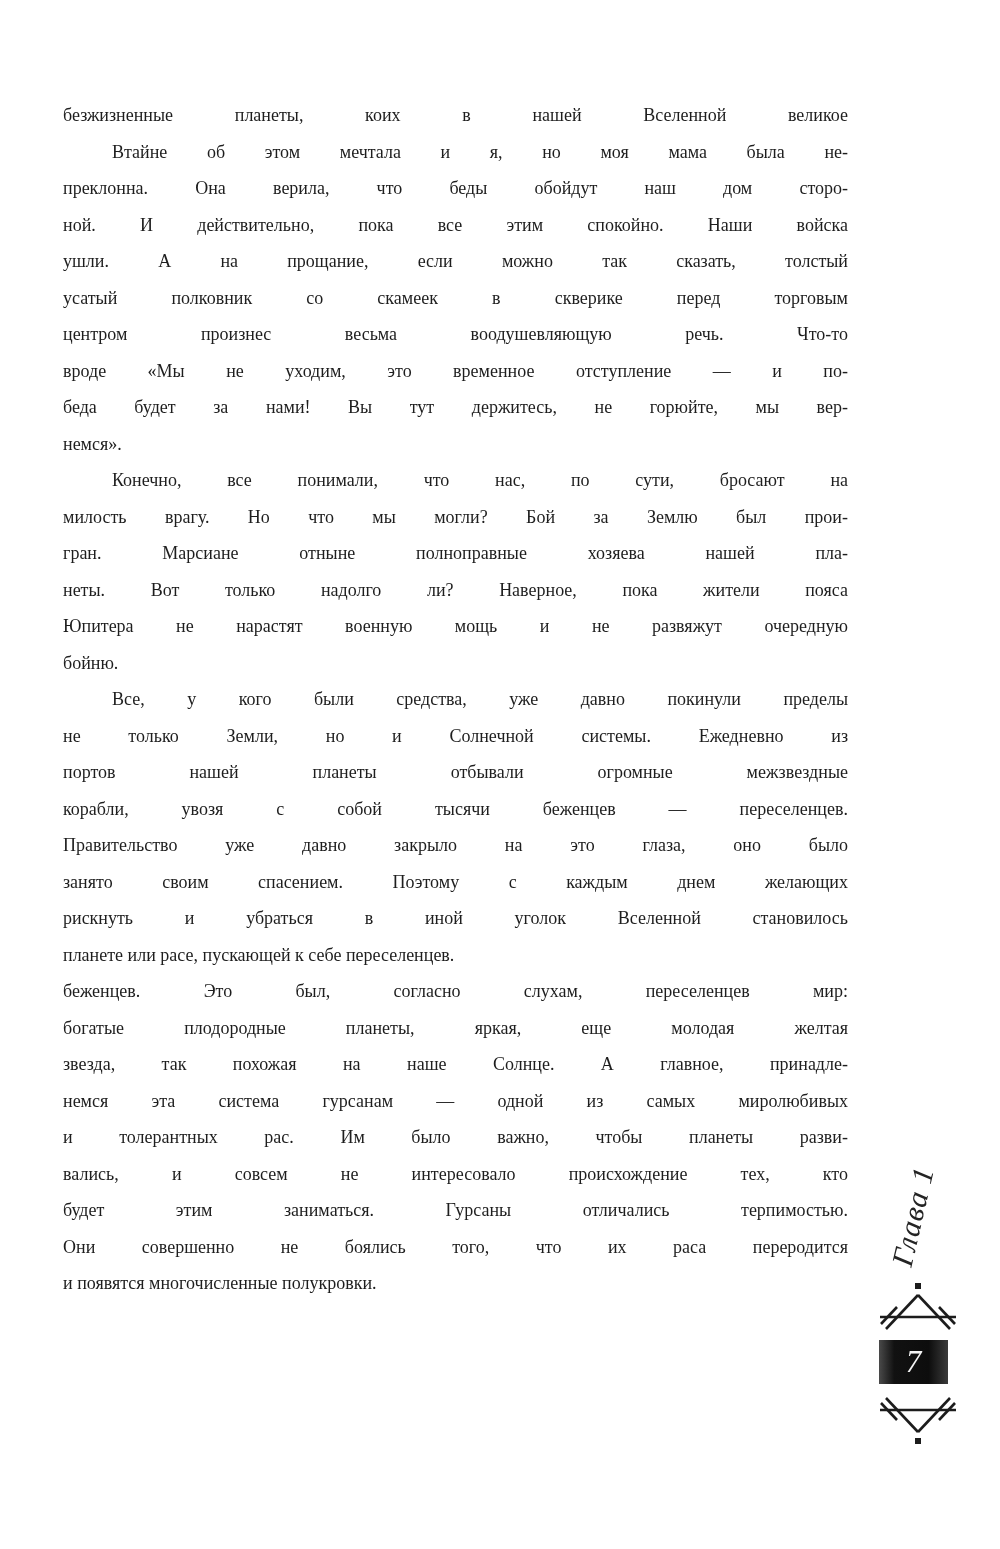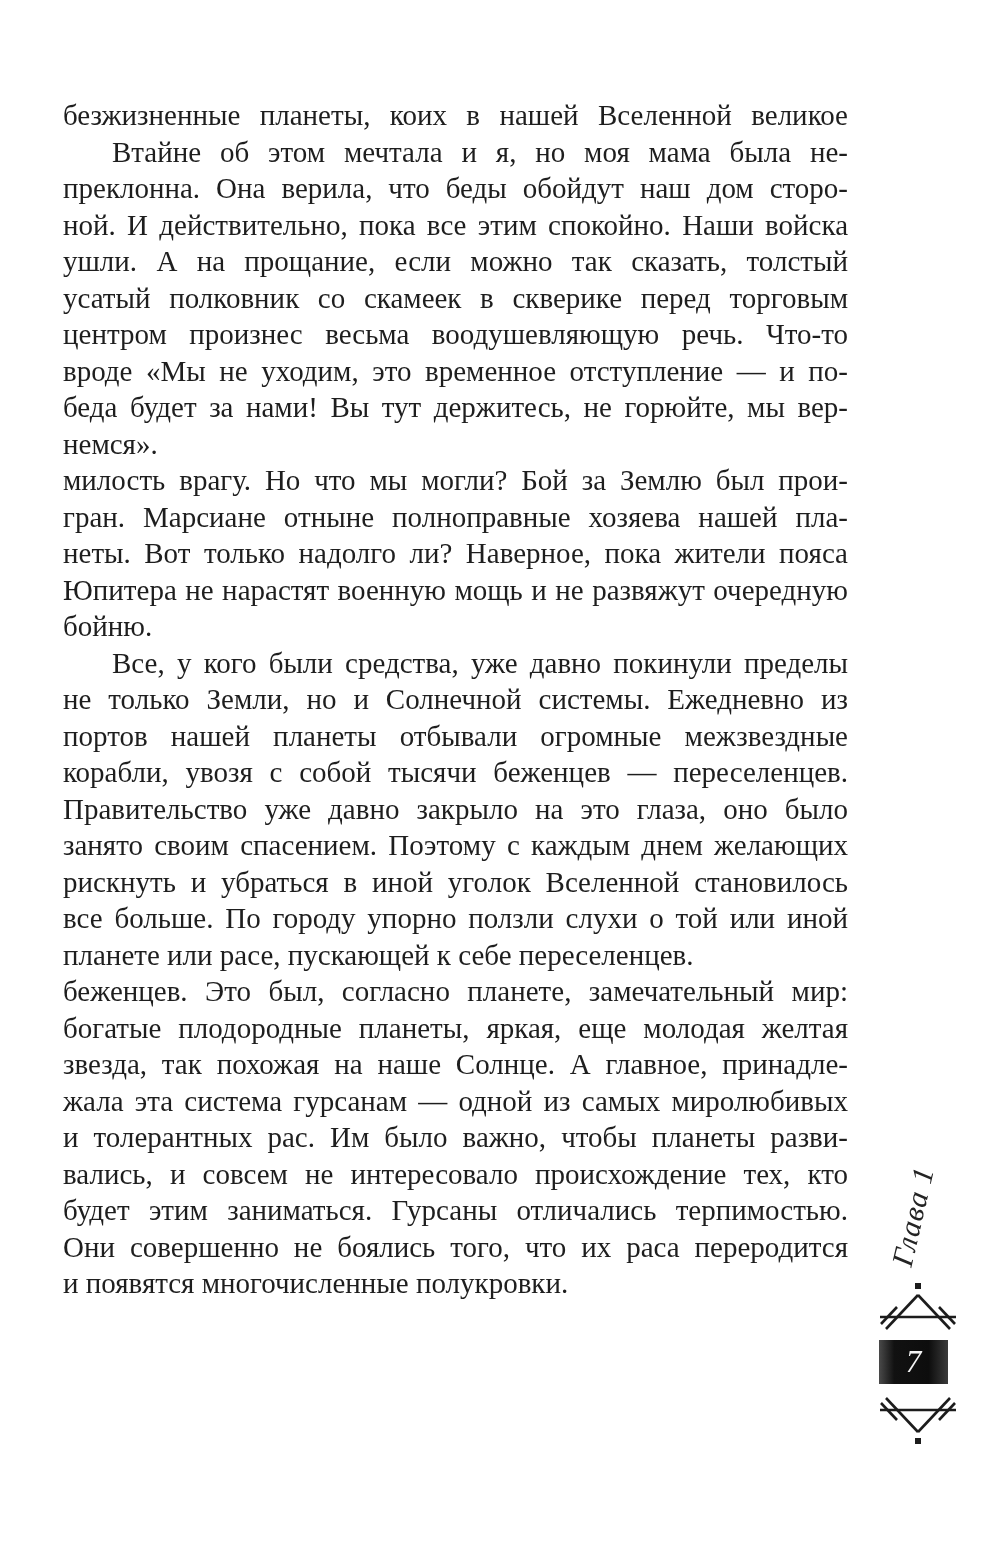--- a/index.html
+++ b/index.html
@@ -18,21 +18,21 @@
   .book-page {
     position: absolute;
     inset: 0;
     background: #ffffff;
   }
   .text-block {
     position: absolute;
     left: 63px;
     top: 97px;
     width: 785px;
-    font-size: 29px;
+    font-size: 18px;
     line-height: 36.5px;
     color: #1e1e1e;
   }
   .line {
     text-align: justify;
     text-align-last: justify;
     white-space: normal;
     height: 36.5px;
     overflow: visible;
   }
@@ -94,38 +94,38 @@
       <div class="line">безжизненные планеты, коих в нашей Вселенной великое</div>
       <div class="line indent">Втайне об этом мечтала и я, но моя мама была не-</div>
       <div class="line">преклонна. Она верила, что беды обойдут наш дом сторо-</div>
       <div class="line">ной. И действительно, пока все этим спокойно. Наши войска</div>
       <div class="line">ушли. А на прощание, если можно так сказать, толстый</div>
       <div class="line">усатый полковник со скамеек в скверике перед торговым</div>
       <div class="line">центром произнес весьма воодушевляющую речь. Что-то</div>
       <div class="line">вроде «Мы не уходим, это временное отступление — и по-</div>
       <div class="line">беда будет за нами! Вы тут держитесь, не горюйте, мы вер-</div>
       <div class="line last">немся».</div>
+      <div class="line indent">Конечно, все понимали, что нас, по сути, бросают на</div>
       <div class="line">милость врагу. Но что мы могли? Бой за Землю был прои-</div>
       <div class="line">гран. Марсиане отныне полноправные хозяева нашей пла-</div>
       <div class="line">неты. Вот только надолго ли? Наверное, пока жители пояса</div>
       <div class="line">Юпитера не нарастят военную мощь и не развяжут очередную</div>
       <div class="line last">бойню.</div>
       <div class="line indent">Все, у кого были средства, уже давно покинули пределы</div>
       <div class="line">не только Земли, но и Солнечной системы. Ежедневно из</div>
       <div class="line">портов нашей планеты отбывали огромные межзвездные</div>
       <div class="line">корабли, увозя с собой тысячи беженцев — переселенцев.</div>
       <div class="line">Правительство уже давно закрыло на это глаза, оно было</div>
       <div class="line">занято своим спасением. Поэтому с каждым днем желающих</div>
       <div class="line">рискнуть и убраться в иной уголок Вселенной становилось</div>
-      <div class="line">все больше. По городу упорно ползли слухи о той или иной</div>
       <div class="line last">планете или расе, пускающей к себе переселенцев.</div>
-      <div class="line">беженцев. Это был, согласно планете, замечательный мир:</div>
+      <div class="line">беженцев. Это был, согласно слухам, переселенцев мир:</div>
       <div class="line">богатые плодородные планеты, яркая, еще молодая желтая</div>
       <div class="line">звезда, так похожая на наше Солнце. А главное, принадле-</div>
-      <div class="line">жала эта система гурсанам — одной из самых миролюбивых</div>
+      <div class="line">немся эта система гурсанам — одной из самых миролюбивых</div>
       <div class="line">и толерантных рас. Им было важно, чтобы планеты разви-</div>
       <div class="line">вались, и совсем не интересовало происхождение тех, кто</div>
       <div class="line">будет этим заниматься. Гурсаны отличались терпимостью.</div>
       <div class="line">Они совершенно не боялись того, что их раса переродится</div>
       <div class="line last">и появятся многочисленные полукровки.</div>
     </div>
 
   <div class="chapter-label">Глава 1</div>
 
   <div class="ornament up">

